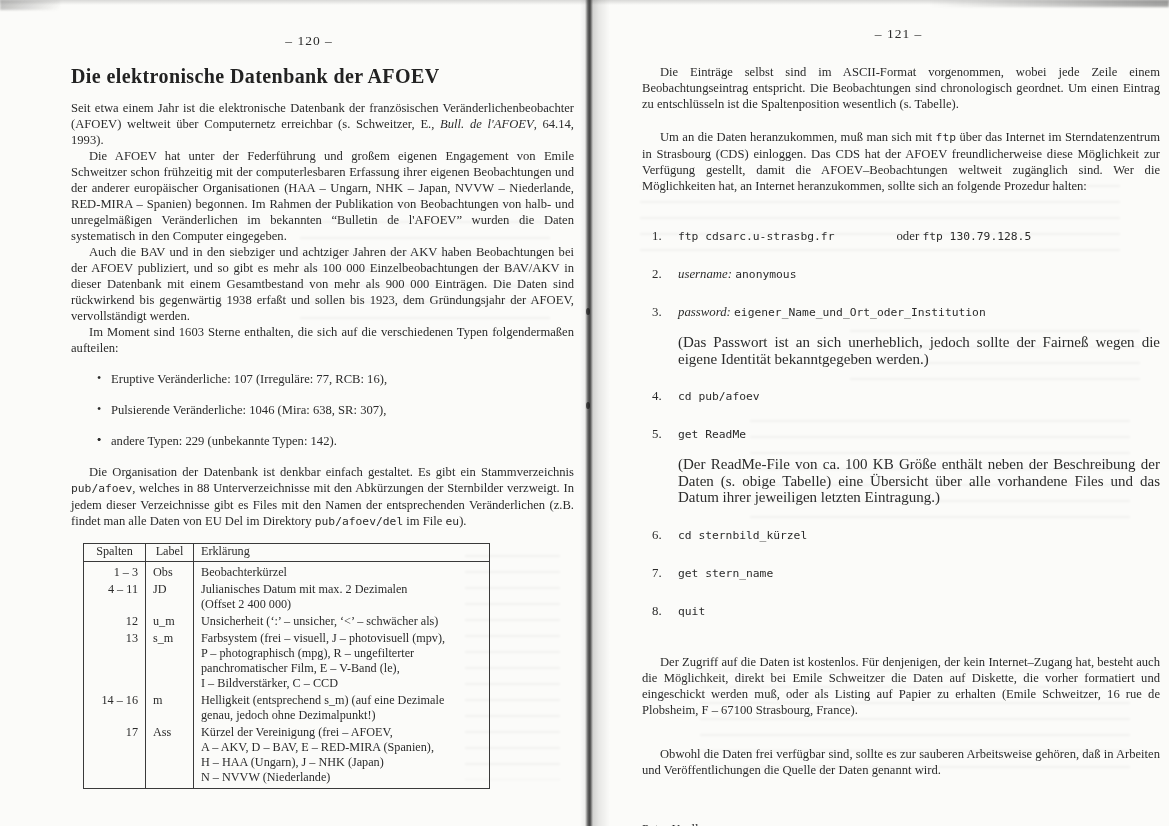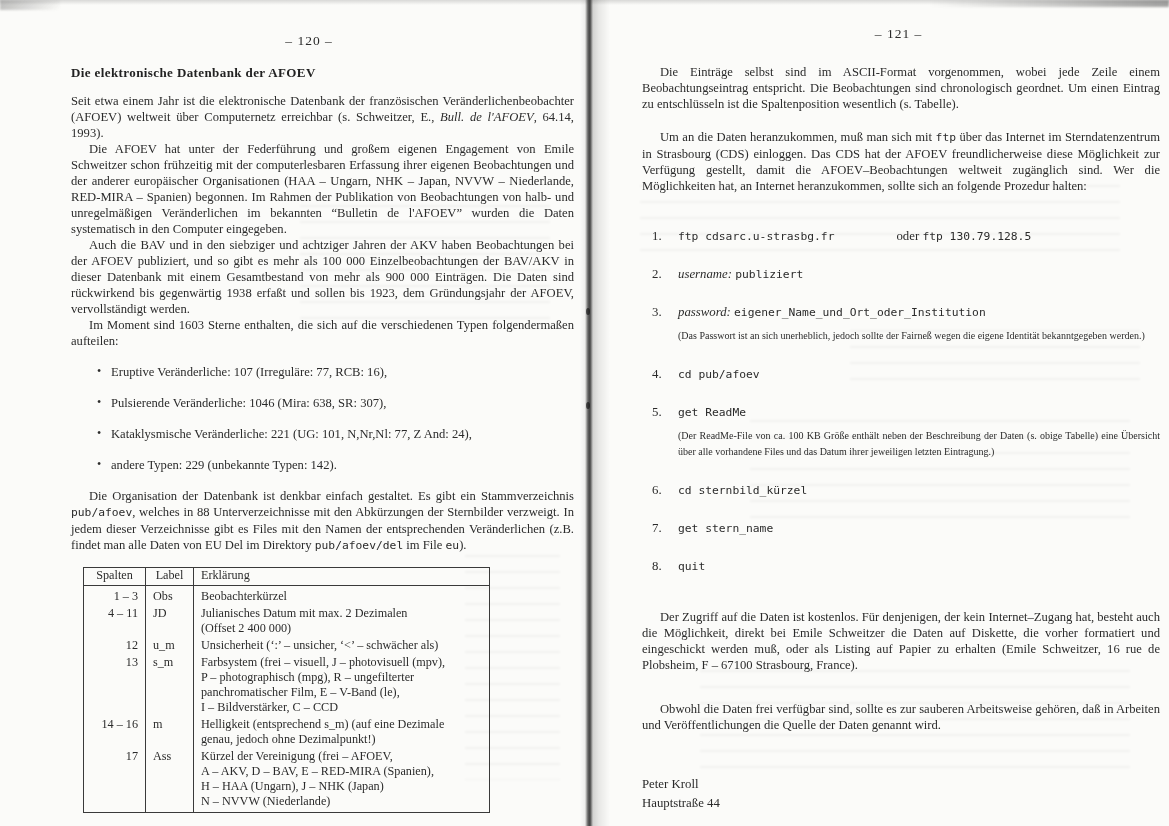--- a/index.html
+++ b/index.html
@@ -11,21 +11,21 @@
   .page { position:absolute; top:0; height:826px; }
   .page-left  { left:16px;   width:586px;margin-top:7px; }
   .page-right { left:614px; width:569px; }
 
   .page-number { margin-top:26px; text-align:center; font-size:13.5px; letter-spacing:1px; }
 
   .body-col { position:relative; }
   .body-left  { margin:16px 0 0 55px; width:503px; }
   .body-right { margin:22px 0 0 28px; width:518px; }
 
-  .heading { font-size:13px; font-weight:bold; letter-spacing:0.4px; margin:10px 0 12px 0; color:#222; }
+  .heading { font-size:20px; font-weight:bold; letter-spacing:0.4px; margin:10px 0 12px 0; color:#222; }
 
   .para { font-size:12.6px; line-height:16px; text-align:justify; }
   .para.indent { text-indent:18px; }
 
   .mono   { font-family:"DejaVu Sans Mono", monospace; font-size:11.3px; }
   .italic { font-style:italic; }
 
   .bullets { margin:12px 0 8px 0; }
   .bullet-item { position:relative; padding-left:40px; margin:15px 0; font-size:12.6px; line-height:16px; }
   .bullet-dot  { position:absolute; left:26px; top:-1px; font-size:12px; }
@@ -40,21 +40,21 @@
   th.h-spalten, th.h-label { text-align:center; }
   th.h-erk { text-align:left; }
   td.c-spalten { text-align:right; padding-right:10px; }
   td.c-label   { text-align:left; }
   tbody tr:first-child td { padding-top:3px; }
   tbody tr:last-child  td { padding-bottom:3px; }
 
   .numlist { margin-top:34px; }
   .num-item { position:relative; padding-left:36px; margin:21px 0; font-size:12.8px; line-height:16px; }
   .num { position:absolute; left:10px; }
-  .num-note { margin-top:7px; font-size:10px; line-height:16.5px; text-align:justify; }
+  .num-note { margin-top:13px; font-size:15px; line-height:16.5px; text-align:justify; }
   .gap-seg { display:inline-block; }
 
   .address { margin-top:42px; font-size:12.8px; line-height:19px; }
 
   
   .gutter {
     position:absolute; left:580px; top:0; width:30px; height:826px; pointer-events:none;
     background:linear-gradient(90deg,
       rgba(0,0,0,0) 0px, rgba(0,0,0,0.05) 5px, rgba(45,45,45,0.75) 8px,
       rgba(35,35,35,0.85) 10px, rgba(0,0,0,0.16) 13px, rgba(0,0,0,0.08) 19px, rgba(0,0,0,0) 30px);
@@ -81,21 +81,21 @@
     <div class="page-number">– 120 –</div>
     <div class="body-col body-left">
         <div class="heading">Die elektronische Datenbank der AFOEV</div>
         <div class="para"><span>Seit etwa einem Jahr ist die elektronische Datenbank der französischen Veränderlichenbeobachter (AFOEV) weltweit über Computernetz erreichbar (s. Schweitzer, E., </span><span class="italic">Bull. de l'AFOEV</span><span>, 64.14, 1993).</span></div>
         <div class="para indent"><span>Die AFOEV hat unter der Federführung und großem eigenen Engagement von Emile Schweitzer schon frühzeitig mit der computerlesbaren Erfassung ihrer eigenen Beobachtungen und der anderer europäischer Organisationen (HAA – Ungarn, NHK – Japan, NVVW – Niederlande, RED-MIRA – Spanien) begonnen. Im Rahmen der Publikation von Beobachtungen von halb- und unregelmäßigen Veränderlichen im bekannten “Bulletin de l'AFOEV” wurden die Daten systematisch in den Computer eingegeben.</span></div>
         <div class="para indent"><span>Auch die BAV und in den siebziger und achtziger Jahren der AKV haben Beobachtungen bei der AFOEV publiziert, und so gibt es mehr als 100 000 Einzelbeobachtungen der BAV/AKV in dieser Datenbank mit einem Gesamtbestand von mehr als 900 000 Einträgen. Die Daten sind rückwirkend bis gegenwärtig 1938 erfaßt und sollen bis 1923, dem Gründungsjahr der AFOEV, vervollständigt werden.</span></div>
         <div class="para indent"><span>Im Moment sind 1603 Sterne enthalten, die sich auf die verschiedenen Typen folgendermaßen aufteilen:</span></div>
         <div class="bullets">
           <div class="bullet-item"><span class="bullet-dot">•</span><span>Eruptive Veränderliche: 107 (Irreguläre: 77, RCB: 16),</span></div>
           <div class="bullet-item"><span class="bullet-dot">•</span><span>Pulsierende Veränderliche: 1046 (Mira: 638, SR: 307),</span></div>
-          <div class="bullet-item"><span class="bullet-dot">•</span><span>Kataklysmische Veränderliche: 221 (UG: 101, N,Nr,Nl: 77, Z And: 24),</span></div>
+          <div class="bullet-item"><span class="bullet-dot">•</span></div>
           <div class="bullet-item"><span class="bullet-dot">•</span><span>andere Typen: 229 (unbekannte Typen: 142).</span></div>
         </div>
         <div class="para indent"><span>Die Organisation der Datenbank ist denkbar einfach gestaltet. Es gibt ein Stammverzeichnis </span><span class="mono">pub/afoev</span><span>, welches in 88 Unterverzeichnisse mit den Abkürzungen der Sternbilder verzweigt. In jedem dieser Verzeichnisse gibt es Files mit den Namen der entsprechenden Veränderlichen (z.B. findet man alle Daten von EU Del im Direktory </span><span class="mono">pub/afoev/del</span><span> im File </span><span class="mono">eu</span><span>).</span></div>
         <div class="table-wrap">
           <table class="dtable">
             <colgroup>
               <col style="width: 62px;">
               <col style="width: 48px;">
               <col style="width: 296px;">
             </colgroup>
@@ -163,21 +163,21 @@
       </div>
   </div>
 
   <div class="page page-right">
     <div class="page-number">– 121 –</div>
     <div class="body-col body-right">
         <div class="para indent" style="margin-top: 22px;"><span>Die Einträge selbst sind im ASCII-Format vorgenommen, wobei jede Zeile einem Beobachtungseintrag entspricht. Die Beobachtungen sind chronologisch geordnet. Um einen Eintrag zu entschlüsseln ist die Spaltenposition wesentlich (s. Tabelle).</span></div>
         <div class="para indent" style="margin-top: 17px;"><span>Um an die Daten heranzukommen, muß man sich mit </span><span class="mono">ftp</span><span> über das Internet im Sterndatenzentrum in Strasbourg (CDS) einloggen. Das CDS hat der AFOEV freundlicherweise diese Möglichkeit zur Verfügung gestellt, damit die AFOEV–Beobachtungen weltweit zugänglich sind. Wer die Möglichkeiten hat, an Internet heranzukommen, sollte sich an folgende Prozedur halten:</span></div>
         <div class="numlist">
           <div class="num-item"><span class="num">1.</span><span><span class="mono">ftp cdsarc.u-strasbg.fr</span><span class="gap-seg" style="width: 62px;"></span><span>oder </span><span class="mono">ftp 130.79.128.5</span></span></div>
-          <div class="num-item"><span class="num">2.</span><span><span class="italic">username:</span><span> </span><span class="mono">publiziert</span></span></div>
+          <div class="num-item"><span class="num">2.</span><span><span class="italic">username:</span><span> </span><span class="mono">anonymous</span></span></div>
           <div class="num-item"><span class="num">3.</span><span><span class="italic">password:</span><span> </span><span class="mono">eigener_Name_und_Ort_oder_Institution</span></span><div class="num-note">(Das Passwort ist an sich unerheblich, jedoch sollte der Fairneß wegen die eigene Identität bekanntgegeben werden.)</div></div>
           <div class="num-item"><span class="num">4.</span><span><span class="mono">cd pub/afoev</span></span></div>
           <div class="num-item"><span class="num">5.</span><span><span class="mono">get ReadMe</span></span><div class="num-note">(Der ReadMe-File von ca. 100 KB Größe enthält neben der Beschreibung der Daten (s. obige Tabelle) eine Übersicht über alle vorhandene Files und das Datum ihrer jeweiligen letzten Eintragung.)</div></div>
           <div class="num-item"><span class="num">6.</span><span><span class="mono">cd sternbild_kürzel</span></span></div>
           <div class="num-item"><span class="num">7.</span><span><span class="mono">get stern_name</span></span></div>
           <div class="num-item"><span class="num">8.</span><span><span class="mono">quit</span></span></div>
         </div>
         <div class="para indent" style="margin-top: 34px;"><span>Der Zugriff auf die Daten ist kostenlos. Für denjenigen, der kein Internet–Zugang hat, besteht auch die Möglichkeit, direkt bei Emile Schweitzer die Daten auf Diskette, die vorher formatiert und eingeschickt werden muß, oder als Listing auf Papier zu erhalten (Emile Schweitzer, 16 rue de Plobsheim, F – 67100 Strasbourg, France).</span></div>
         <div class="para indent" style="margin-top: 28px;"><span>Obwohl die Daten frei verfügbar sind, sollte es zur sauberen Arbeitsweise gehören, daß in Arbeiten und Veröffentlichungen die Quelle der Daten genannt wird.</span></div>
         <div class="address">

